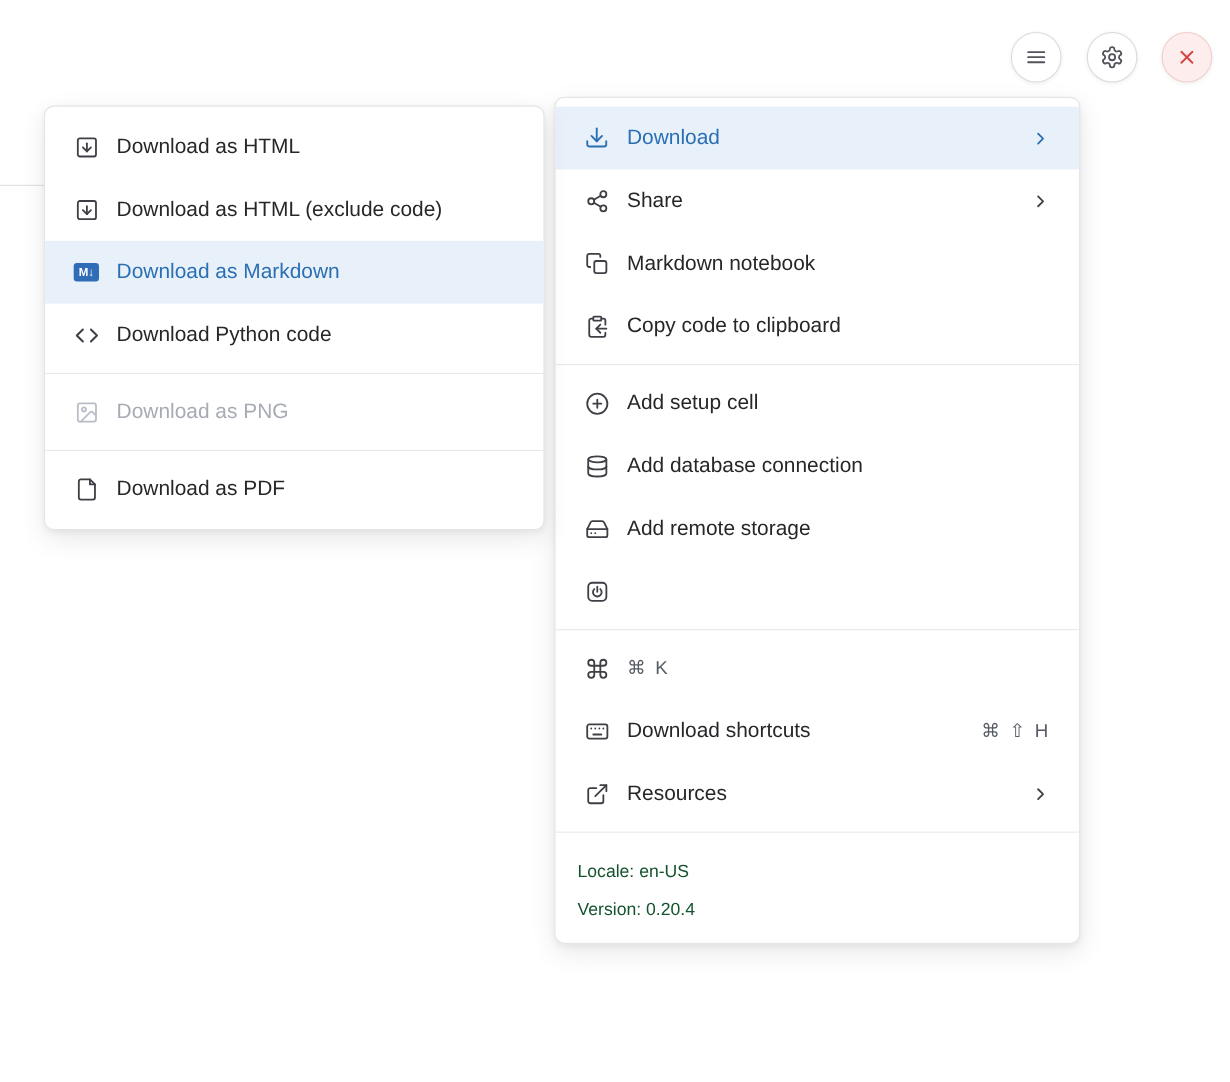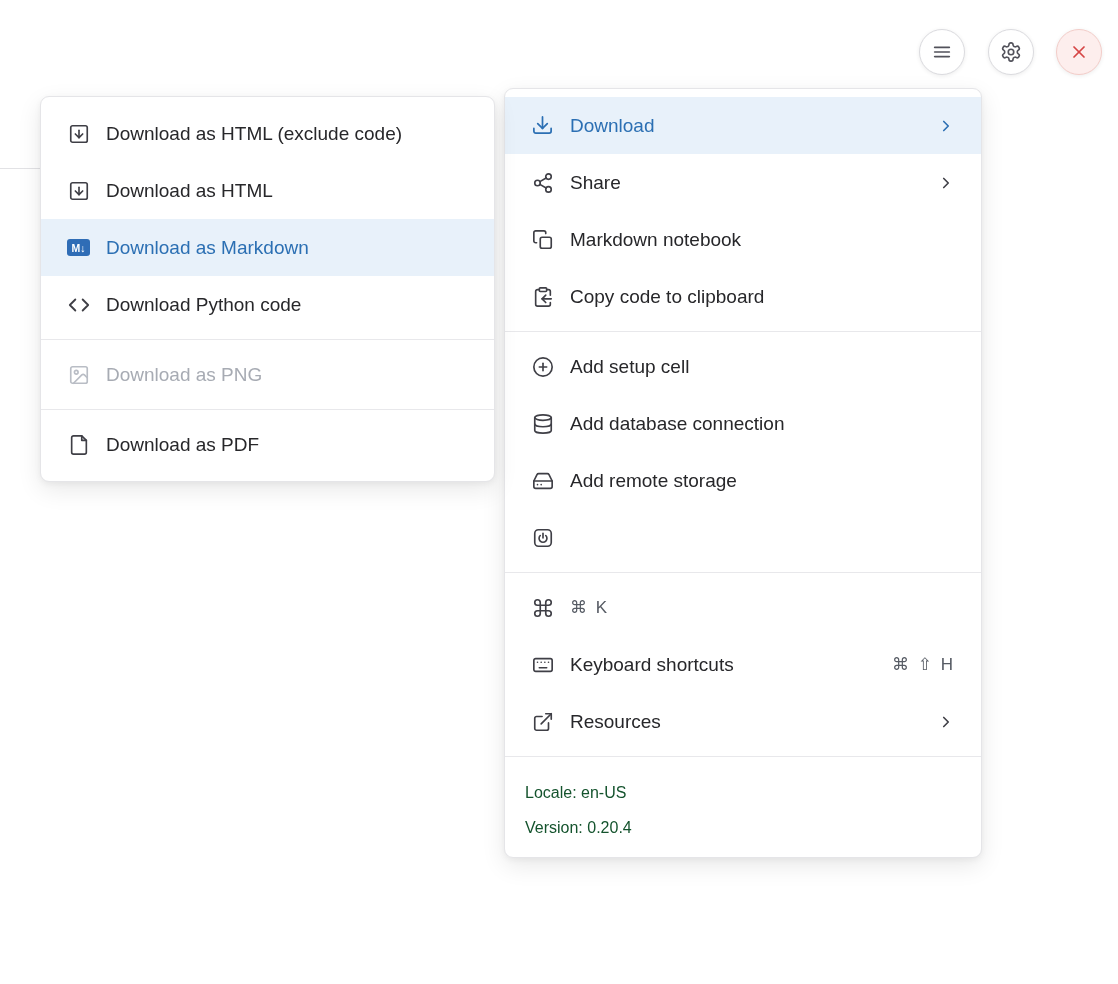--- a/index.html
+++ b/index.html
@@ -212,21 +212,21 @@
     <span class="mi-icon">
       <svg width="22" height="22" viewBox="0 0 24 24" fill="none" stroke="currentColor" stroke-width="1.8" stroke-linecap="round" stroke-linejoin="round">
           <rect x="2" y="5" width="20" height="14" rx="2"></rect>
           <path d="M6 9h.01"></path>
           <path d="M10 9h.01"></path>
           <path d="M14 9h.01"></path>
           <path d="M18 9h.01"></path>
           <path d="M8 15h8"></path>
         </svg>
     </span>
-    <span class="mi-label">Keyboard shortcuts</span>
+    <span class="mi-label">Download shortcuts</span>
     <span class="mi-shortcut">⌘ ⇧ H</span>
   </div>
 
   <div class="menu-item">
     <span class="mi-icon">
       <svg width="22" height="22" viewBox="0 0 24 24" fill="none" stroke="currentColor" stroke-width="1.8" stroke-linecap="round" stroke-linejoin="round">
           <path d="M18 13v6a2 2 0 0 1-2 2H5a2 2 0 0 1-2-2V8a2 2 0 0 1 2-2h6"></path>
           <polyline points="15 3 21 3 21 9"></polyline>
           <line x1="10" y1="14" x2="21" y2="3"></line>
         </svg>
@@ -251,32 +251,32 @@
 <div class="menu-panel" id="download-submenu">
 
   <div class="menu-item">
     <span class="mi-icon">
       <svg width="22" height="22" viewBox="0 0 24 24" fill="none" stroke="currentColor" stroke-width="1.8" stroke-linecap="round" stroke-linejoin="round">
           <rect x="3" y="3" width="18" height="18" rx="2"></rect>
           <path d="M12 8v8"></path>
           <path d="m8 12 4 4 4-4"></path>
         </svg>
     </span>
-    <span class="mi-label">Download as HTML (exclude code)</span>
+    <span class="mi-label">Download as HTML</span>
   </div>
 
   <div class="menu-item">
     <span class="mi-icon">
       <svg width="22" height="22" viewBox="0 0 24 24" fill="none" stroke="currentColor" stroke-width="1.8" stroke-linecap="round" stroke-linejoin="round">
           <rect x="3" y="3" width="18" height="18" rx="2"></rect>
           <path d="M12 8v8"></path>
           <path d="m8 12 4 4 4-4"></path>
         </svg>
     </span>
-    <span class="mi-label">Download as HTML</span>
+    <span class="mi-label">Download as HTML (exclude code)</span>
   </div>
 
   <div class="menu-item active">
     <span class="mi-icon">
       <span class="md-badge">M↓</span>
     </span>
     <span class="mi-label">Download as Markdown</span>
   </div>
 
   <div class="menu-item">

